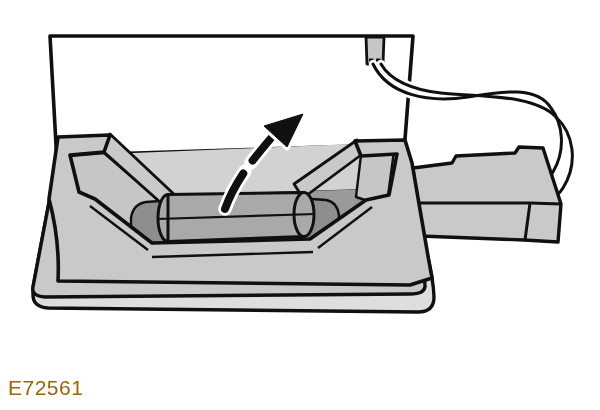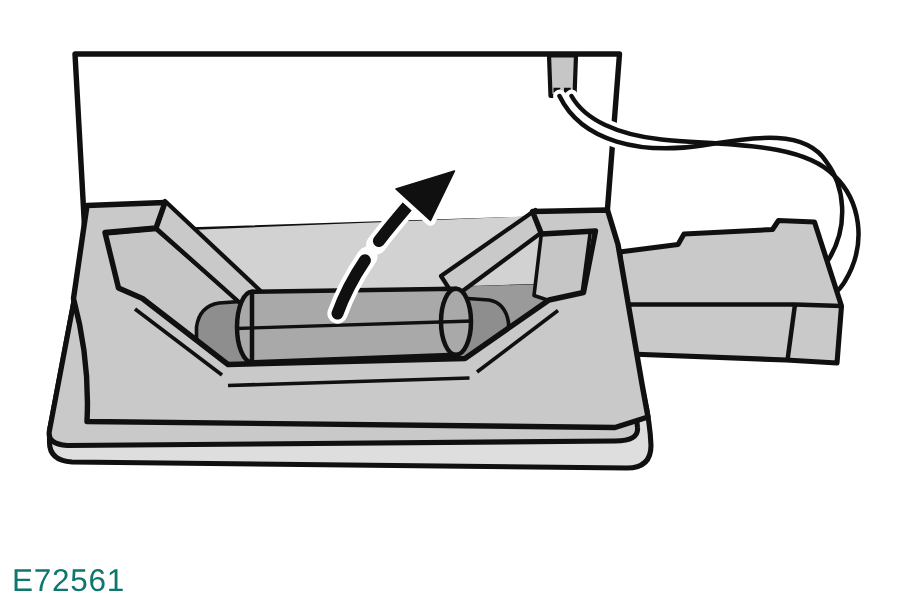--- a/index.html
+++ b/index.html
@@ -3,21 +3,21 @@
 <meta charset="utf-8">
 <style>
   html,body{margin:0;padding:0;background:#fff;}
   #stage{
     position:relative;width:600px;height:410px;background:var(--background,#fff);
     font-family:"Liberation Sans", sans-serif;overflow:hidden;
   }
   #stage svg{position:absolute;left:0;top:0;}
   .fig-code{
     position:absolute;left:8px;top:376px;font-size:21px;line-height:24px;
-    color:#0f766e;letter-spacing:0.5px;
+    color:#a16207;letter-spacing:0.5px;
   }
 </style>
 </head>
 <body>
 
 <div id="stage">
   <svg width="600" height="410" viewBox="0 0 600 410">
 
     <rect x="0" y="0" width="600" height="410" fill="var(--background)"></rect>
 

